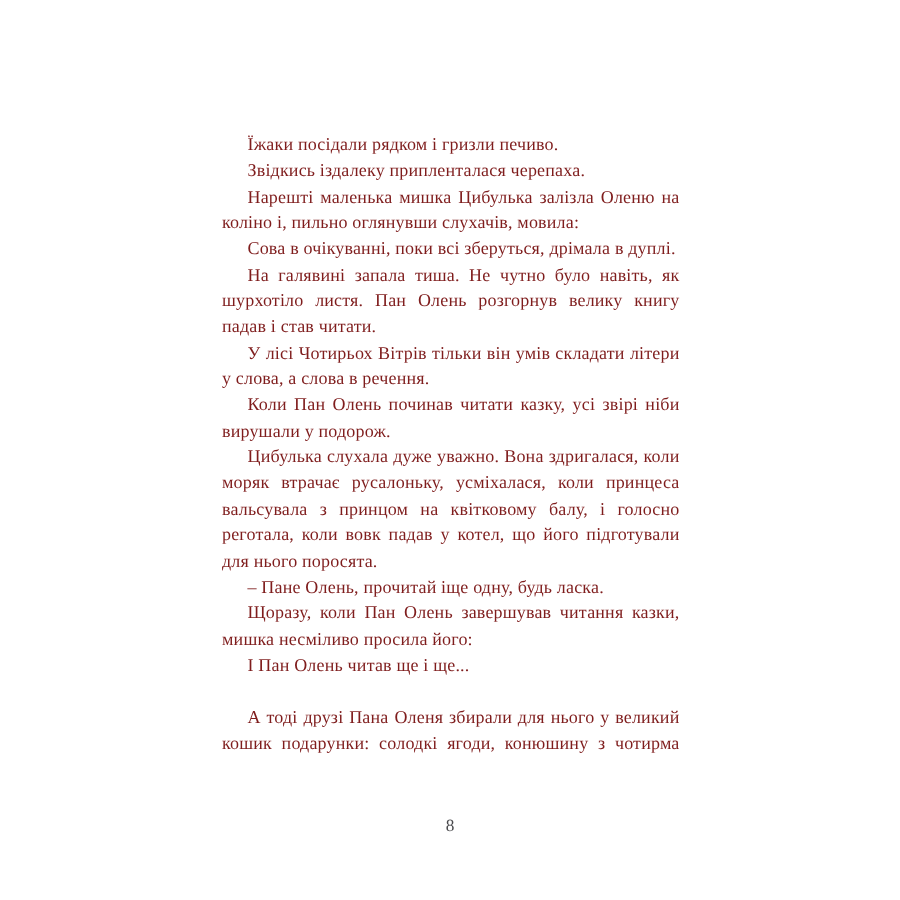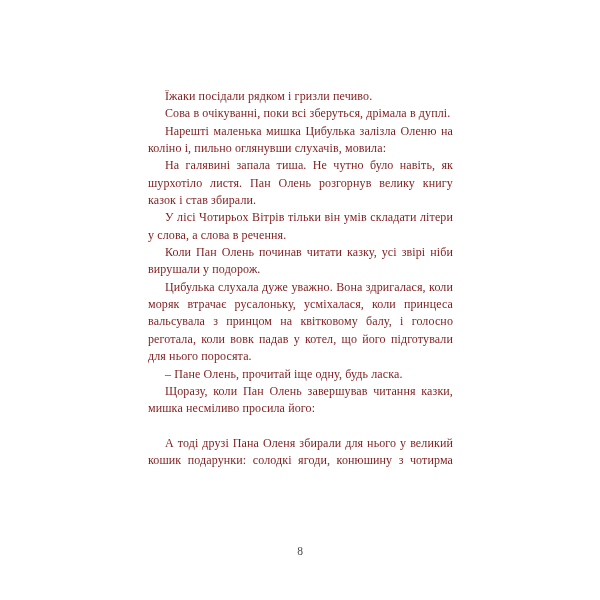--- a/index.html
+++ b/index.html
@@ -65,28 +65,30 @@
   }
 </style>
 </head>
 <body>
 
 <div id="page">
 
   <div id="text-column">
 
     <p class="para">Їжаки посідали рядком і гризли печиво.</p>
+    <p class="para">Звідкись іздалеку припленталася черепаха.</p>
+    <p class="para">Нарешті маленька мишка Цибулька залізла Оленю на коліно і, пильно оглянувши слухачів, мовила:</p>
     <p class="para">Сова в очікуванні, поки всі зберуться, дрімала в дуплі.</p>
-    <p class="para">Нарешті маленька мишка Цибулька залізла Оленю на коліно і, пильно оглянувши слухачів, мовила:</p>
-    <p class="para">На галявині запала тиша. Не чутно було навіть, як шурхотіло листя. Пан Олень розгорнув велику книгу казок і став збирали.</p>
+    <p class="para">На галявині запала тиша. Не чутно було навіть, як шурхотіло листя. Пан Олень розгорнув велику книгу падав і став читати.</p>
     <p class="para">У лісі Чотирьох Вітрів тільки він умів складати літери у слова, а слова в речення.</p>
     <p class="para">Коли Пан Олень починав читати казку, усі звірі ніби вирушали у подорож.</p>
     <p class="para">Цибулька слухала дуже уважно. Вона здригалася, коли моряк втрачає русалоньку, усміхалася, коли принцеса вальсувала з принцом на квітковому балу, і голосно реготала, коли вовк падав у котел, що його підготували для нього поросята.</p>
     <p class="para">– Пане Олень, прочитай іще одну, будь ласка.</p>
     <p class="para">Щоразу, коли Пан Олень завершував читання казки, мишка несміливо просила його:</p>
+    <p class="para">І Пан Олень читав ще і ще...</p>
 
     <div class="para-gap"></div>
 
     <p class="para last-line-justify">А тоді друзі Пана Оленя збирали для нього у великий кошик подарунки: солодкі ягоди, конюшину з чотирма</p>
 
   </div>
 
   <div id="page-number">8</div>
 
 </div>

